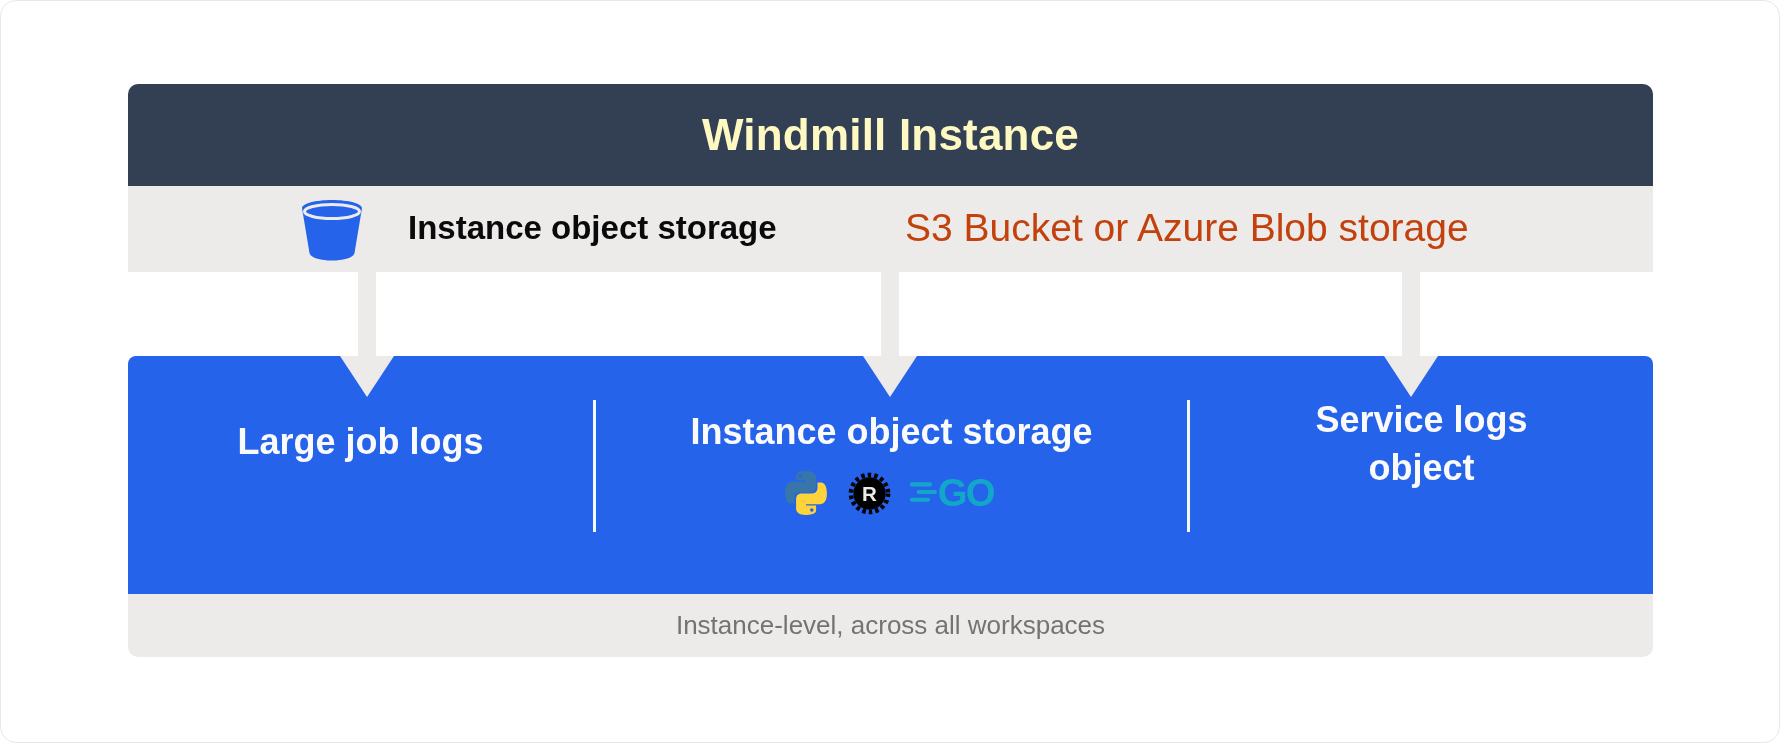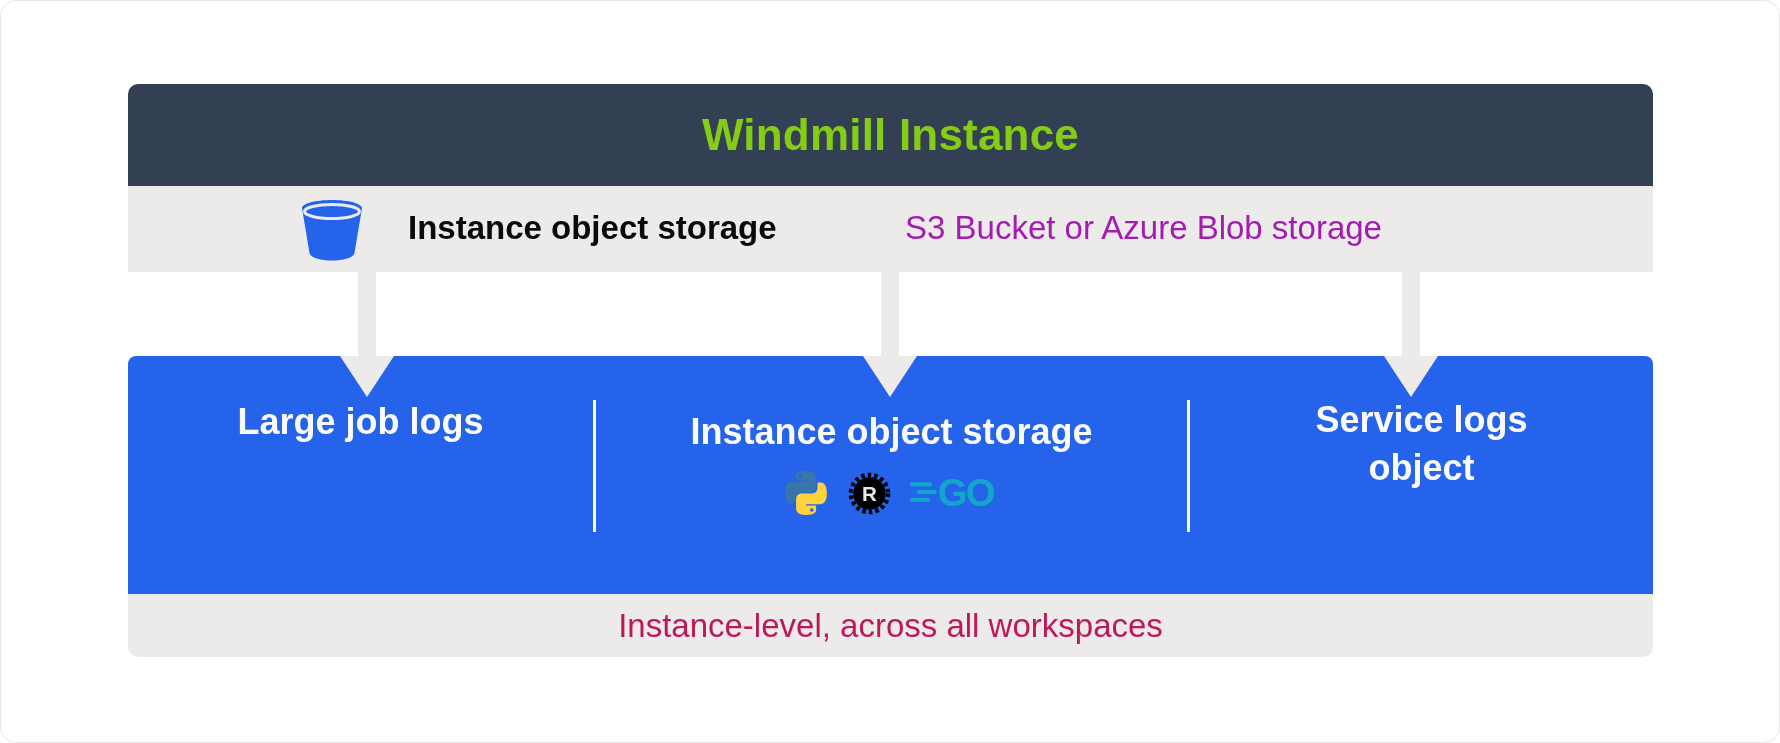--- a/index.html
+++ b/index.html
@@ -2,50 +2,50 @@
 <html><head>
 <meta charset="utf-8">
 <style>
   html,body{margin:0;padding:0;background:#ffffff;width:1780px;height:743px;overflow:hidden;
     font-family:"Liberation Sans","DejaVu Sans",sans-serif;}
   .frame{position:absolute;left:0;top:0;width:1778px;height:741px;border:1px solid #e8e8e8;border-radius:16px;}
   .card{position:absolute;left:128px;top:84px;width:1525px;height:573px;}
 
   .header{position:absolute;left:0;top:0;width:100%;height:102px;background:#334054;
     border-radius:10px 10px 0 0;display:flex;align-items:center;justify-content:center;}
-  .header .title{color:#84cc16;font-size:44px;font-weight:700;letter-spacing:.2px;}
+  .header .title{color:#fef9c3;font-size:44px;font-weight:700;letter-spacing:.2px;}
 
   .storage-bar{position:absolute;left:0;top:102px;width:100%;height:86px;background:#ECEBEA;}
   .bucket-wrap{position:absolute;left:172px;top:13px;width:64px;height:62px;}
   .storage-label{position:absolute;left:280px;top:50%;transform:translateY(-52%);
     font-size:33px;font-weight:700;color:#0a0a0a;}
   .storage-desc{position:absolute;left:777px;top:50%;transform:translateY(-52%);
-    font-size:33px;font-weight:400;color:#a21caf;}
+    font-size:39px;font-weight:400;color:#c2410c;}
 
   .gap{position:absolute;left:0;top:188px;width:100%;height:84px;background:#ffffff;}
   .shaft{position:absolute;top:0;width:18px;height:84px;background:#ECEBEA;}
   .shaft.s1{left:230px;} .shaft.s2{left:753px;} .shaft.s3{left:1274px;}
 
   .panel{position:absolute;left:0;top:272px;width:100%;height:238px;background:#2563EB;border-radius:8px 8px 0 0;}
   .arrowhead{position:absolute;top:0;width:0;height:0;
     border-left:27px solid transparent;border-right:27px solid transparent;border-top:41px solid #ECEBEA;}
   .arrowhead.a1{left:212px;} .arrowhead.a2{left:735px;} .arrowhead.a3{left:1256px;}
 
   .section{position:absolute;top:0;height:100%;text-align:center;color:#fafafa;}
   .section .lbl{font-size:36px;font-weight:700;line-height:48px;}
-  .sec-left{left:0;width:465px;padding-top:42px;box-sizing:border-box;}
+  .sec-left{left:0;width:465px;padding-top:62px;box-sizing:border-box;}
   .sec-mid{left:468px;width:591px;padding-top:52px;box-sizing:border-box;}
   .sec-right{left:1062px;width:463px;padding-top:40px;box-sizing:border-box;}
   .divider{position:absolute;top:44px;width:3px;height:132px;background:rgba(255,255,255,0.95);}
   .divider.d1{left:465px;} .divider.d2{left:1059px;}
   .lang-row{margin-top:13px;display:flex;align-items:center;justify-content:center;gap:16px;height:48px;}
 
   .footer{position:absolute;left:0;top:510px;width:100%;height:63px;background:#ECEBEA;
     border-radius:0 0 10px 10px;display:flex;align-items:center;justify-content:center;}
-  .footer .flabel{font-size:33px;font-weight:400;color:#be185d;}
+  .footer .flabel{font-size:26px;font-weight:400;color:#737373;}
 
   svg{display:block;}
   .logo-text{font-family:"Liberation Sans","DejaVu Sans",sans-serif;}
 </style>
 </head>
 <body>
 
 <div class="frame"></div>
 
 <div class="card">

